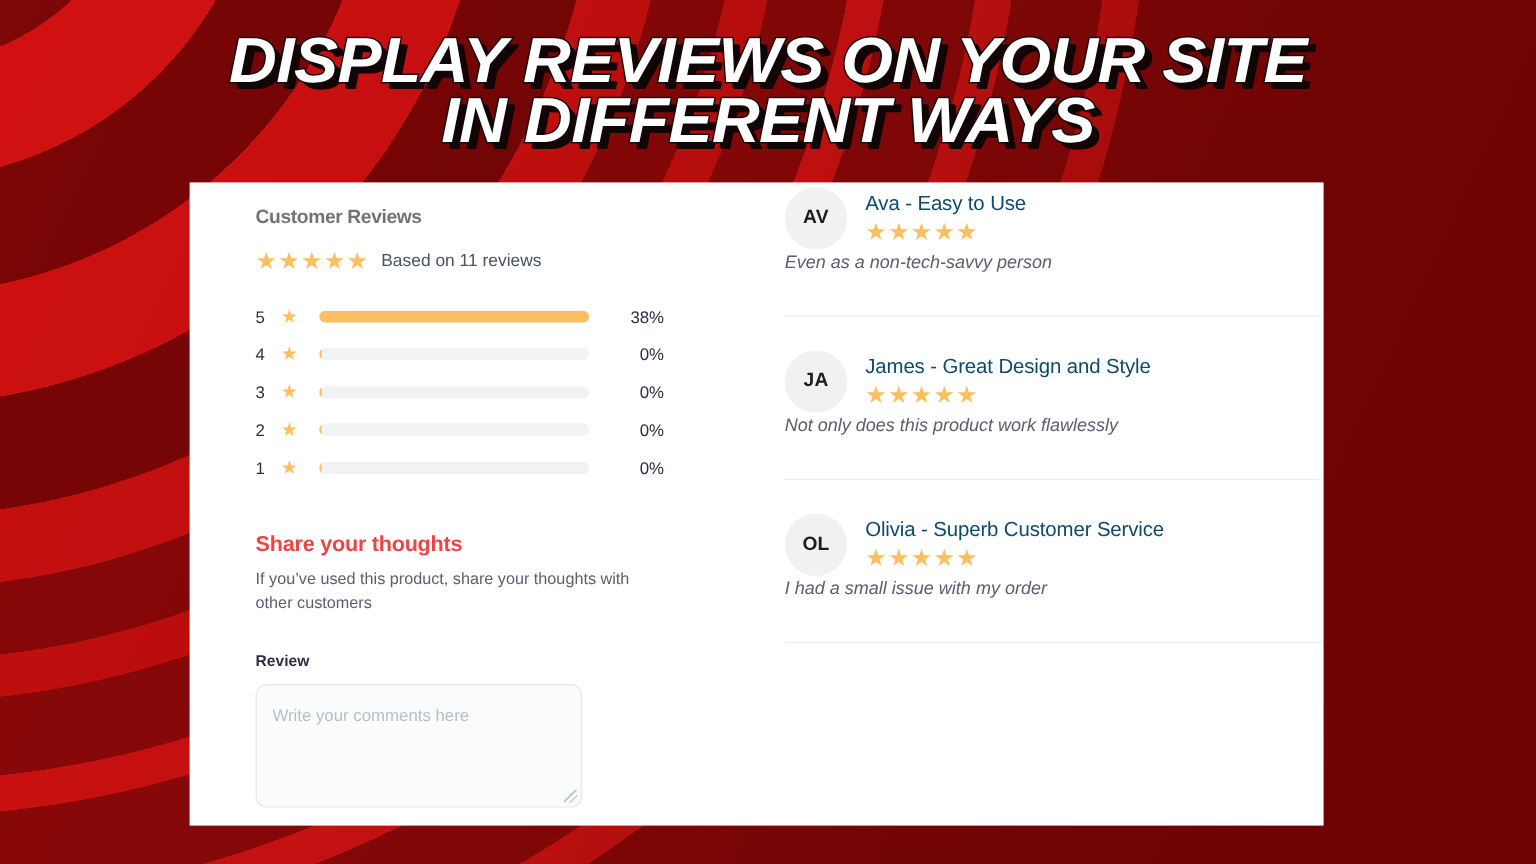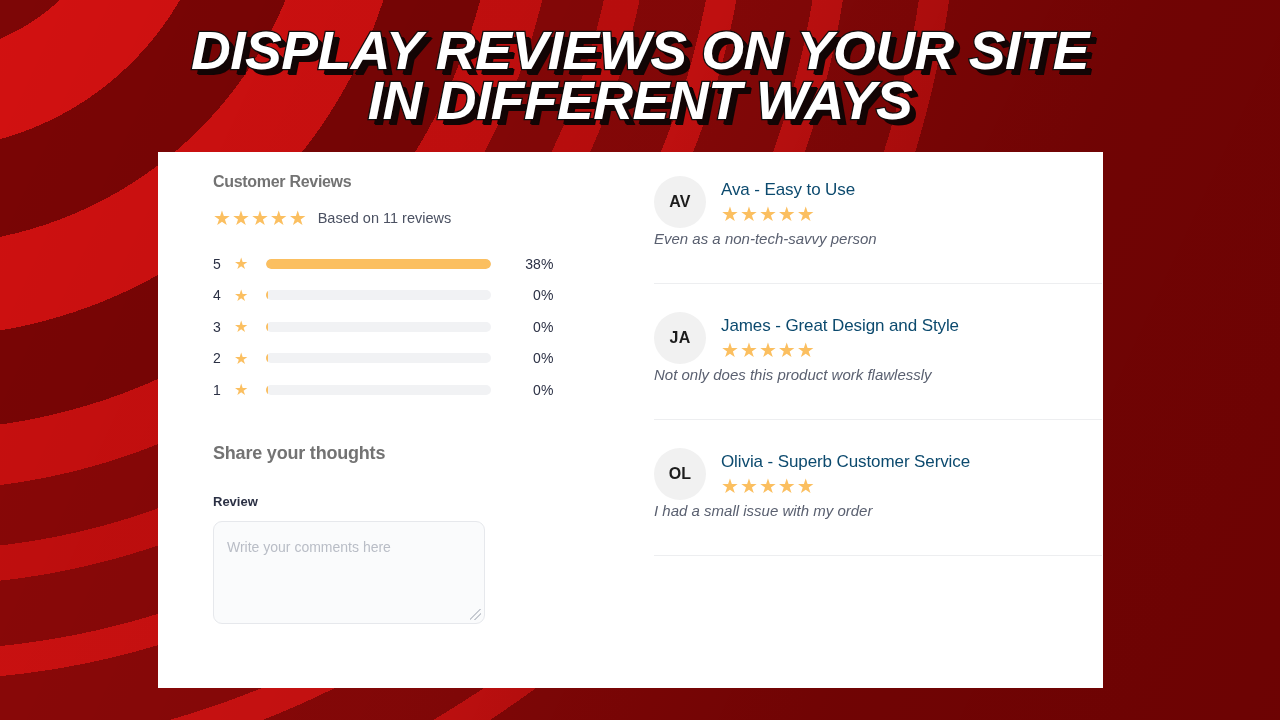--- a/index.html
+++ b/index.html
@@ -74,21 +74,21 @@
   #panel {
     position: absolute;
     left: 158px; top: 152px;
     width: 945px; height: 536px;
     background: #ffffff;
     z-index: 4;
     display: flex;
     overflow: hidden;
   }
   #panel-left  { width: 440px; padding: 21px 0 0 55px; }
-  #panel-right { flex: 1; padding: 24px 0 0 56px; }
+  #panel-right { flex: 1; padding: 4px 0 0 56px; }
 
   
   .panel-title {
     font-size: 16px; font-weight: bold;
     color: #737373; letter-spacing: -0.3px;
   }
   .summary-row {
     display: flex; align-items: center;
     gap: 11px; margin-top: 17px;
   }
@@ -121,21 +121,21 @@
   .dist-pct {
     width: 48px; text-align: right;
     font-size: 14px; color: #2b3044;
     margin-left: 14px;
   }
 
   
   #share { margin-top: 32px; }
   .share-title {
     font-size: 18px; font-weight: bold;
-    color: #737373; letter-spacing: -0.2px; margin-top: 37px;
+    color: #ef4444; letter-spacing: -0.2px; margin-top: 37px;
   }
   .share-sub {
     margin-top: 9px; font-size: 13.5px;
     line-height: 20px; color: #5a6070;
     max-width: 320px;
   }
   .field-label {
     margin-top: 30px; font-size: 13px;
     font-weight: bold; color: #2b3044;
   }
@@ -256,20 +256,21 @@
             <span class="dist-star">★</span>
             <span class="dist-track">
               <span class="dist-fill" style="width: 2px;"></span>
             </span>
             <span class="dist-pct">0%</span>
           </div>
         </div>
 
       <div id="share">
         <div class="share-title">Share your thoughts</div>
+        <div class="share-sub">If you’ve used this product, share your thoughts with other customers</div>
         <div class="field-label">Review</div>
         <div id="review-textarea">
           <span class="ta-placeholder">Write your comments here</span>
           <span class="ta-grip"></span>
         </div>
       </div>
     </div>
 
     <div id="panel-right">
         <div class="review-item">

